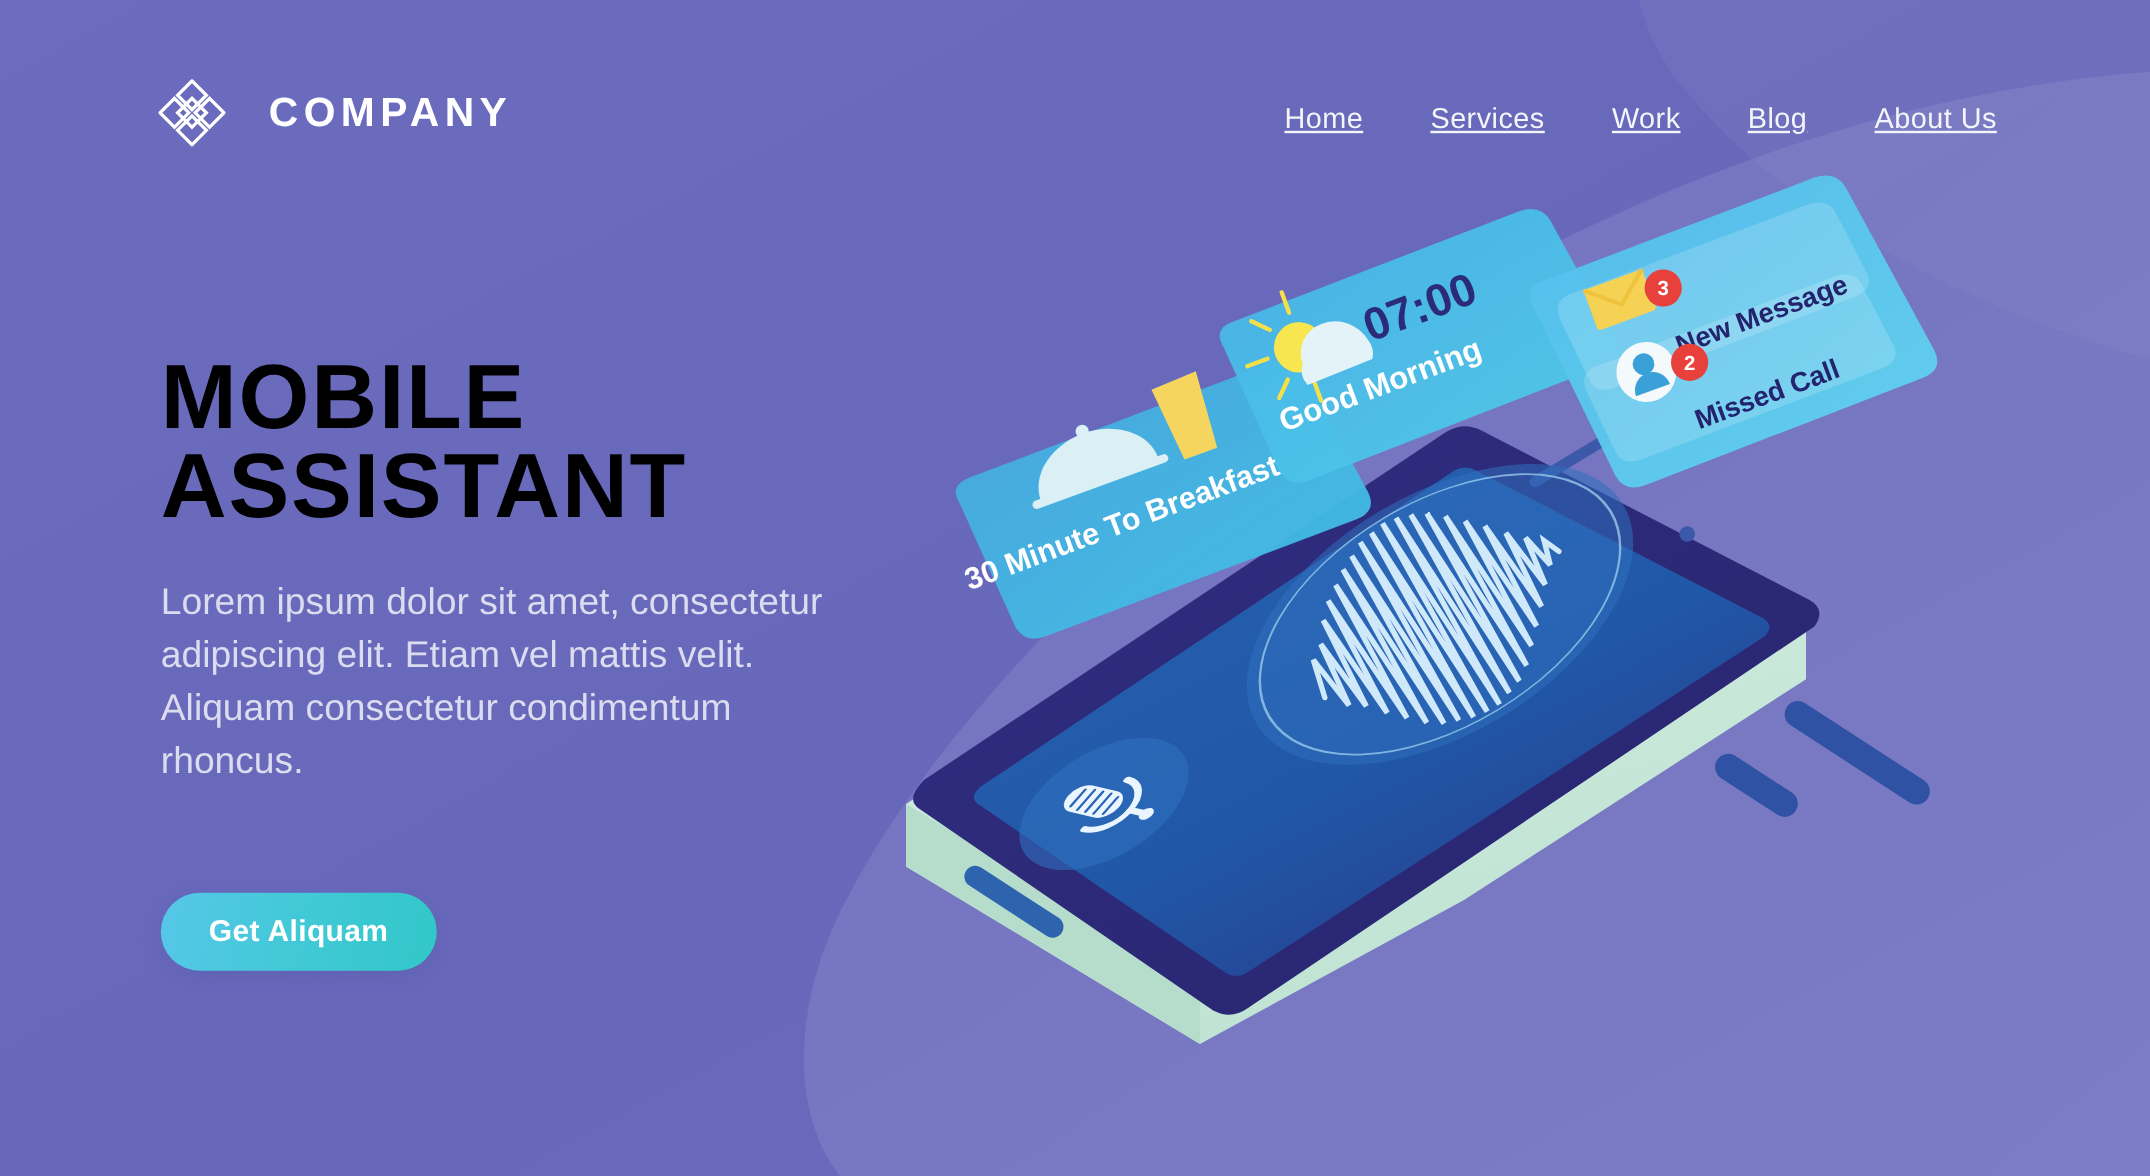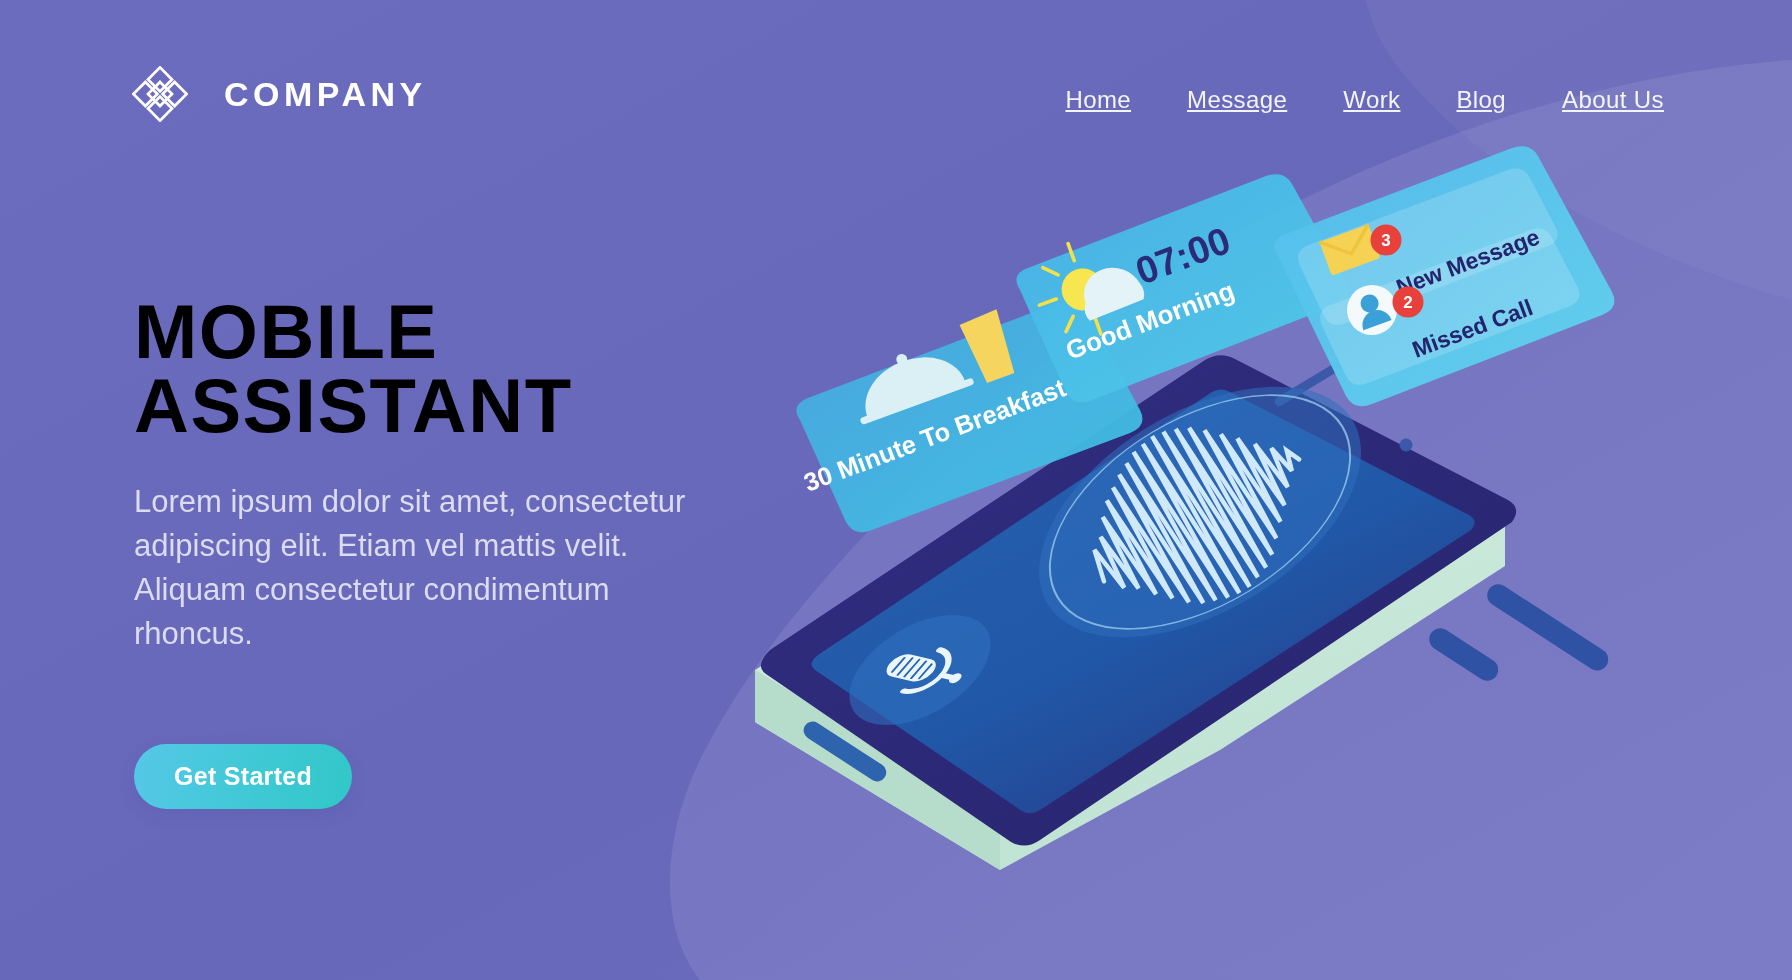--- a/index.html
+++ b/index.html
@@ -104,34 +104,34 @@
         <rect x="5.6" y="22.3" width="19.4" height="19.4" transform="rotate(45 15.3 32)"></rect>
         <rect x="39" y="22.3" width="19.4" height="19.4" transform="rotate(45 48.7 32)"></rect>
         <rect x="22.3" y="22.3" width="19.4" height="19.4" transform="rotate(45 32 32)"></rect>
       </g>
     </svg>
     <span class="brand-name">COMPANY</span>
   </div>
 
   <nav class="nav">
     <a class="nav-item">Home</a>
-    <a class="nav-item">Message</a>
+    <a class="nav-item">Services</a>
     <a class="nav-item">Work</a>
     <a class="nav-item">Blog</a>
     <a class="nav-item">About Us</a>
   </nav>
 </div>
 
 <div class="hero">
   <h1 class="hero-title">
     <span class="line">MOBILE</span>
     <span class="line">ASSISTANT</span>
   </h1>
   <p class="hero-sub">Lorem ipsum dolor sit amet, consectetur adipiscing elit. Etiam vel mattis velit. Aliquam consectetur condimentum rhoncus.</p>
-  <button class="cta">Get Started</button>
+  <button class="cta">Get Aliquam</button>
 </div>
 
 <div class="stage">
   <svg viewBox="0 0 1092 800">
     <defs>
       <linearGradient id="cardA" x1="0" y1="0" x2="1" y2="1">
         <stop offset="0%" stop-color="#48a8e0"></stop>
         <stop offset="100%" stop-color="#3fc2e4"></stop>
       </linearGradient>
       <linearGradient id="cardB" x1="0" y1="0" x2="1" y2="1">

